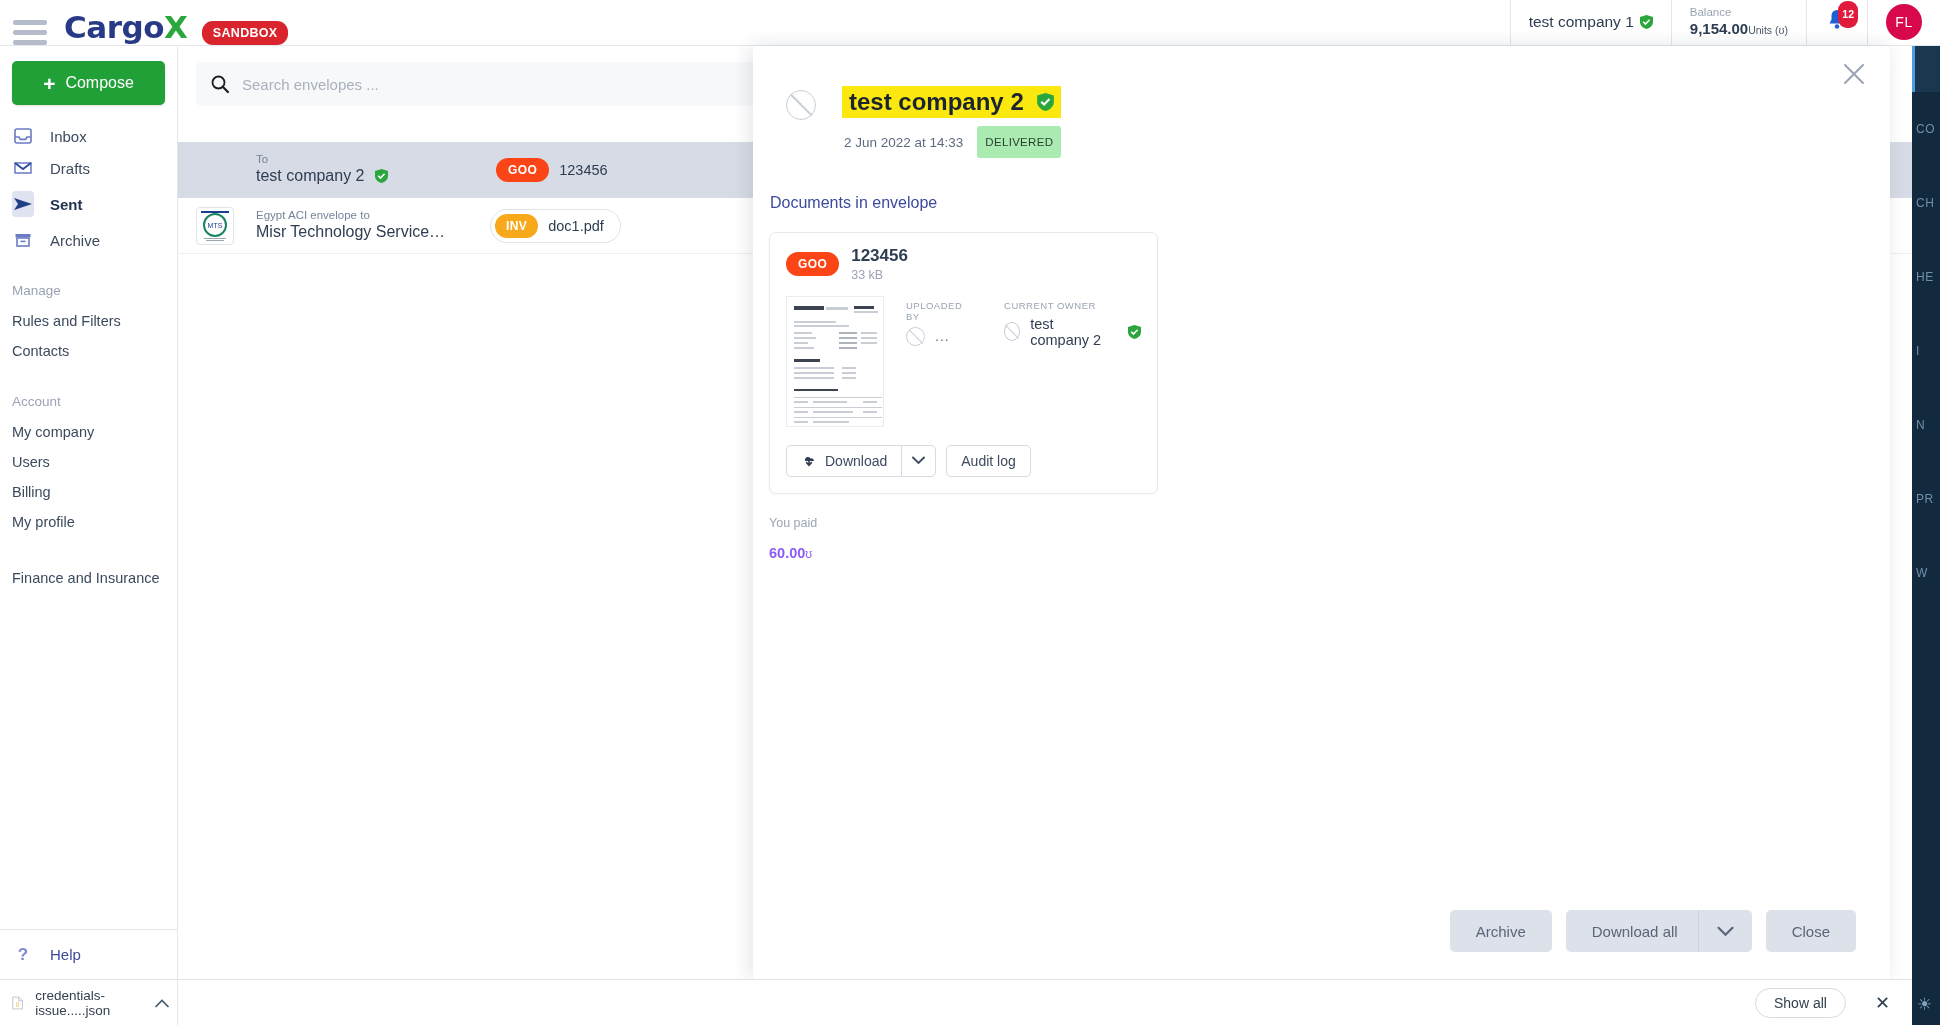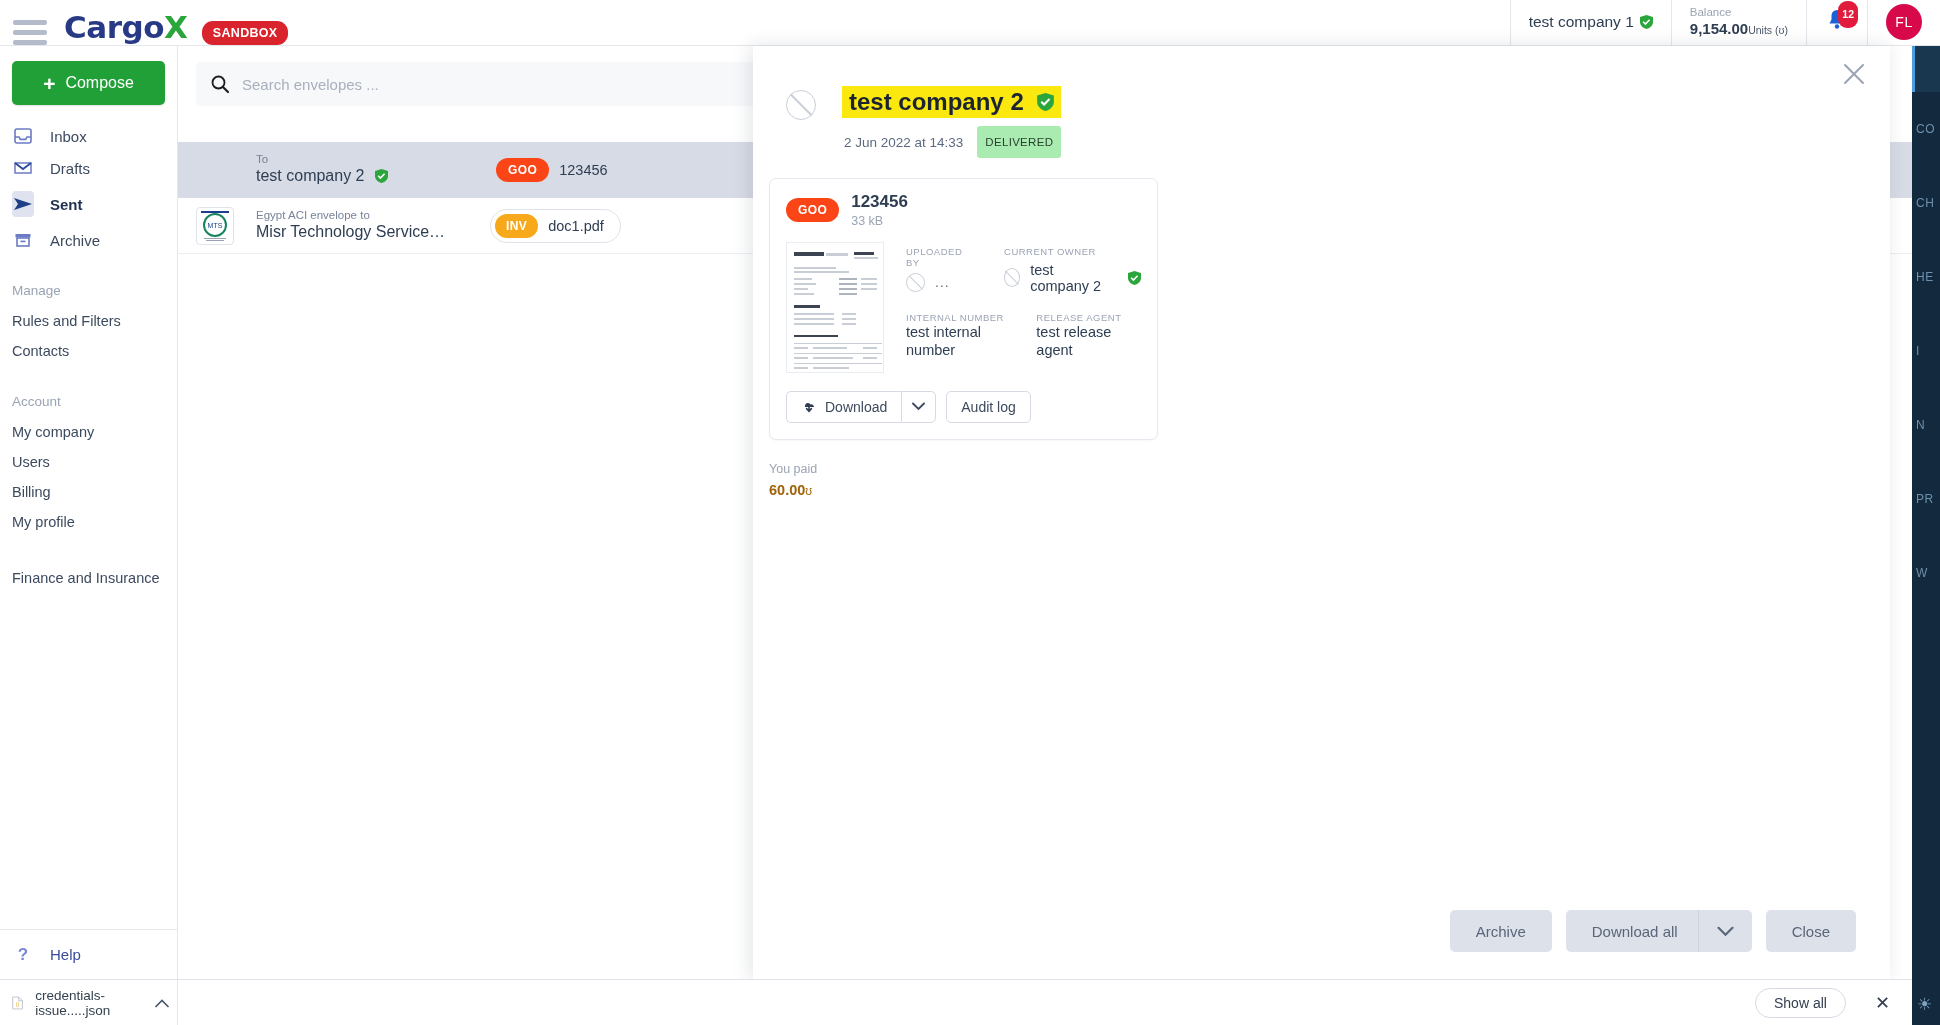--- a/index.html
+++ b/index.html
@@ -178,21 +178,21 @@
   .btn {
     border: 1px solid #d5dae3; border-radius: 5px; background: #fff; color: #3d4a5f;
     font-size: 14px; padding: 0 14px; height: 32px; display: flex; align-items: center; gap: 8px;
     cursor: pointer; font-family: "Liberation Sans", sans-serif;
   }
   .split { display: flex; }
   .split .btn:first-child { border-radius: 5px 0 0 5px; border-right: none; }
   .split .btn.caret { border-radius: 0 5px 5px 0; padding: 0 10px; }
   .paid-wrap { margin: 22px 0 0 16px; }
   .paid-label { font-size: 12.5px; color: #9aa4b4; }
-  .paid-value { font-size: 14.5px; color: #a16207; font-weight: 700; margin-top: 6px; }
+  .paid-value { font-size: 14.5px; color: #8b5cf6; font-weight: 700; margin-top: 15px; }
   .paid-unit { font-weight: 400; font-size: 12px; }
 
   .modal-footer {
     position: absolute; bottom: 0; left: 0; width: 1137px; height: 96px;
     display: flex; align-items: center; justify-content: flex-end; gap: 14px; padding-right: 34px;
   }
   .fbtn {
     background: #dde1ea; color: #5a6679; border: none; border-radius: 5px;
     font-size: 15px; height: 42px; padding: 0 26px; cursor: pointer;
     font-family: "Liberation Sans", sans-serif; display:flex; align-items:center; gap: 10px;
@@ -418,20 +418,21 @@
             </svg>
         </span>
       </div>
       <div class="meta-row">
         <span class="meta-date">2 Jun 2022 at 14:33</span>
         <span class="badge-delivered">DELIVERED</span>
       </div>
     </div>
   </div>
 
+  <div class="docs-title">Documents in envelope</div>
 
   <div class="doc-card">
     <div class="doc-card-head">
       <span class="pill-goo">GOO</span>
       <div>
         <div class="doc-num">123456</div>
         <div class="doc-size">33 kB</div>
       </div>
     </div>
 
@@ -494,30 +495,20 @@
               <span class="verify-badge">
                 <svg width="13" height="14" viewBox="0 0 13 14">
                     <path d="M6.5 0 13 2v5c0 3.3-2.7 6-6.5 7C2.7 13 0 10.3 0 7V2z" fill="#2aa63c"></path>
                     <path d="M3.2 6.8 5.4 9l4.2-4.3" stroke="#fff" stroke-width="1.6" fill="none"></path>
                   </svg>
               </span>
             </div>
           </div>
         </div>
 
-        <div class="meta-values-row">
-          <div>
-            <div class="meta-label">INTERNAL NUMBER</div>
-            <div class="meta-value">test internal number</div>
-          </div>
-          <div>
-            <div class="meta-label">RELEASE AGENT</div>
-            <div class="meta-value">test release agent</div>
-          </div>
-        </div>
       </div>
     </div>
 
     <div class="doc-actions">
       <div class="split">
         <div class="btn">
           <svg width="16" height="13" viewBox="0 0 16 13">
             <path d="M4 6a3 3 0 0 1 5.6-1.5A2.6 2.6 0 0 1 13 7H4a2 2 0 0 1 0-1z" fill="#2e3d52"></path>
             <path d="M8 6v5M5.6 8.6 8 11.2l2.4-2.6" stroke="#2e3d52" stroke-width="1.6" fill="none" stroke-linecap="round"></path>
           </svg>

